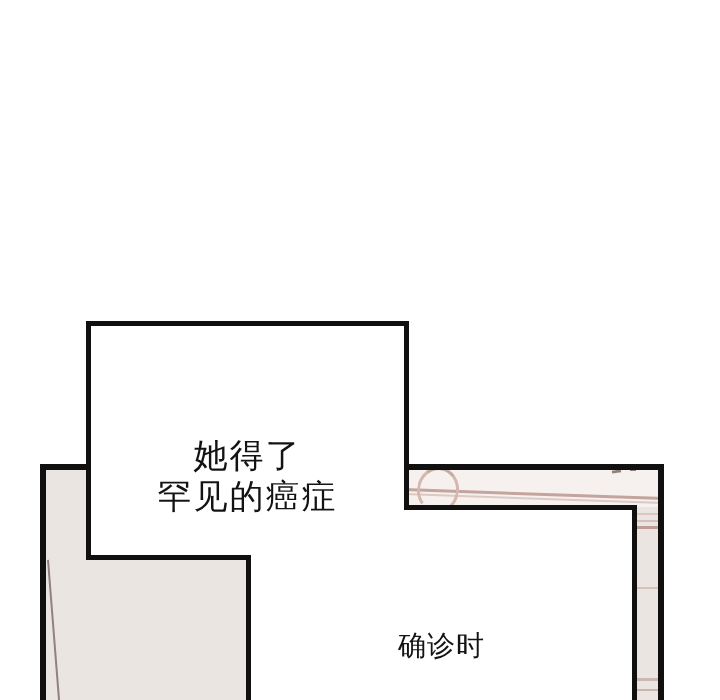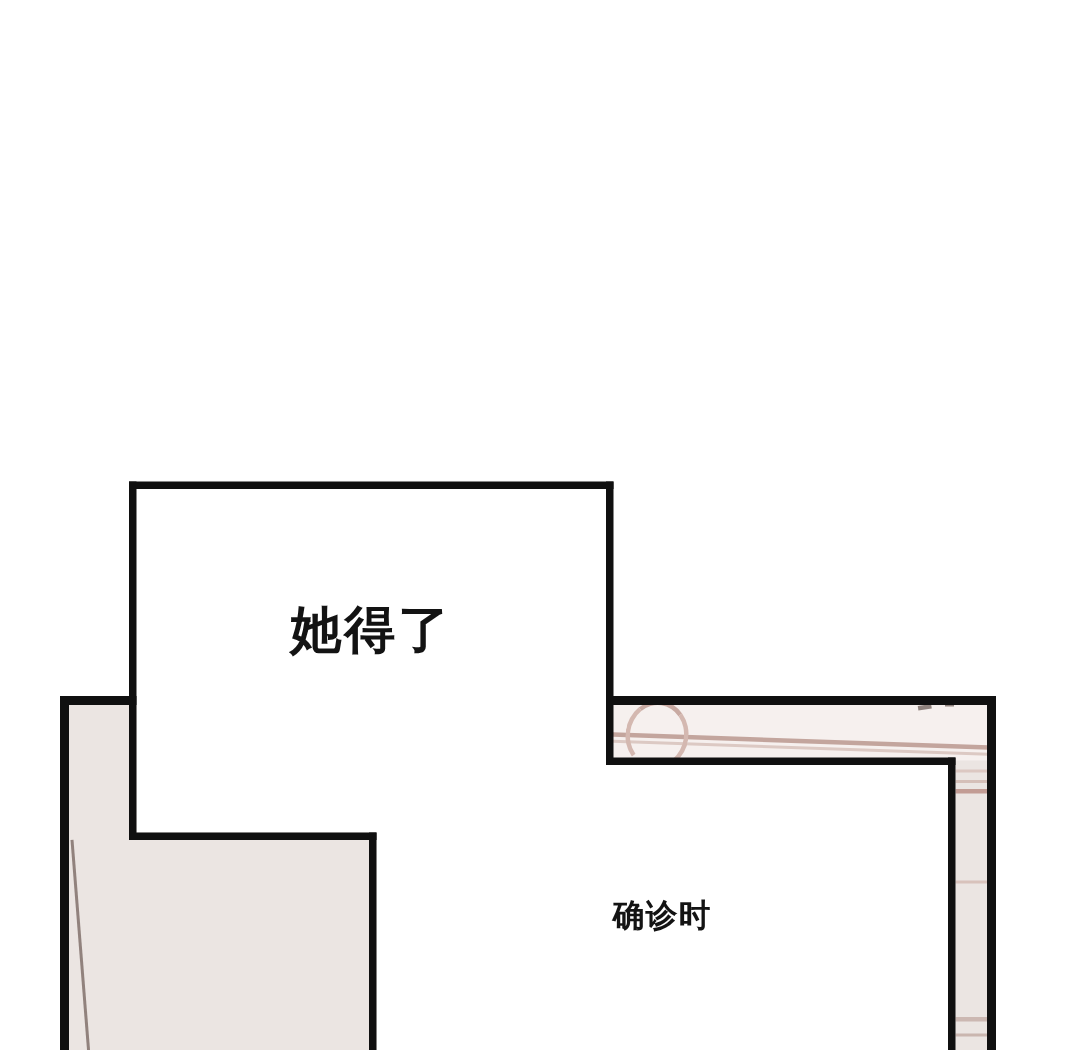--- a/index.html
+++ b/index.html
@@ -53,27 +53,28 @@
   #bubble-a-left   { left: 86px;  top: 321px; width: 5px;   height: 239px; }
   #bubble-a-right  { left: 404px; top: 321px; width: 5px;   height: 189px; }
   #bubble-a-bottom { left: 86px;  top: 555px; width: 165px; height: 5px; }
   #bubble-b-left   { left: 246px; top: 555px; width: 5px;   height: 145px; }
   #bubble-b-top    { left: 404px; top: 505px; width: 233px; height: 5px; }
   #bubble-b-right  { left: 632px; top: 505px; width: 5px;   height: 195px; }
 
   
   .dialogue {
     color: #131313;
-    font-weight: 700;
+    font-weight: 400;
     text-align: center;
     letter-spacing: 2px;
     white-space: nowrap;
+    margin-top: 35px;
   }
   #dialogue-top    { left: 86px;  top: 400px; width: 323px; font-size: 34px; line-height: 41px; }
-  #dialogue-bottom { left: 246px; top: 590px; width: 391px; font-size: 21px; line-height: 42px; letter-spacing: 1px; }
+  #dialogue-bottom { left: 246px; top: 590px; width: 391px; font-size: 28px; line-height: 42px; letter-spacing: 1px; }
 </style>
 </head>
 <body>
 
 <div id="page">
 
   <div class="abs" id="panel-interior"></div>
   <div class="abs" id="wall-top-strip"></div>
   <div class="abs wall-line" id="wall-line-1"></div>
   <div class="abs wall-line" id="wall-line-2"></div>
@@ -97,18 +98,19 @@
   <div class="abs bubble-border" id="bubble-a-top"></div>
   <div class="abs bubble-border" id="bubble-a-left"></div>
   <div class="abs bubble-border" id="bubble-a-right"></div>
   <div class="abs bubble-border" id="bubble-a-bottom"></div>
   <div class="abs bubble-border" id="bubble-b-left"></div>
   <div class="abs bubble-border" id="bubble-b-top"></div>
   <div class="abs bubble-border" id="bubble-b-right"></div>
 
   <div class="abs dialogue" id="dialogue-top">
     <div>她得了</div>
+    <div>罕见的癌症</div>
   </div>
   <div class="abs dialogue" id="dialogue-bottom">
     <div>确诊时</div>
   </div>
 
 </div>
 
 </body></html>

